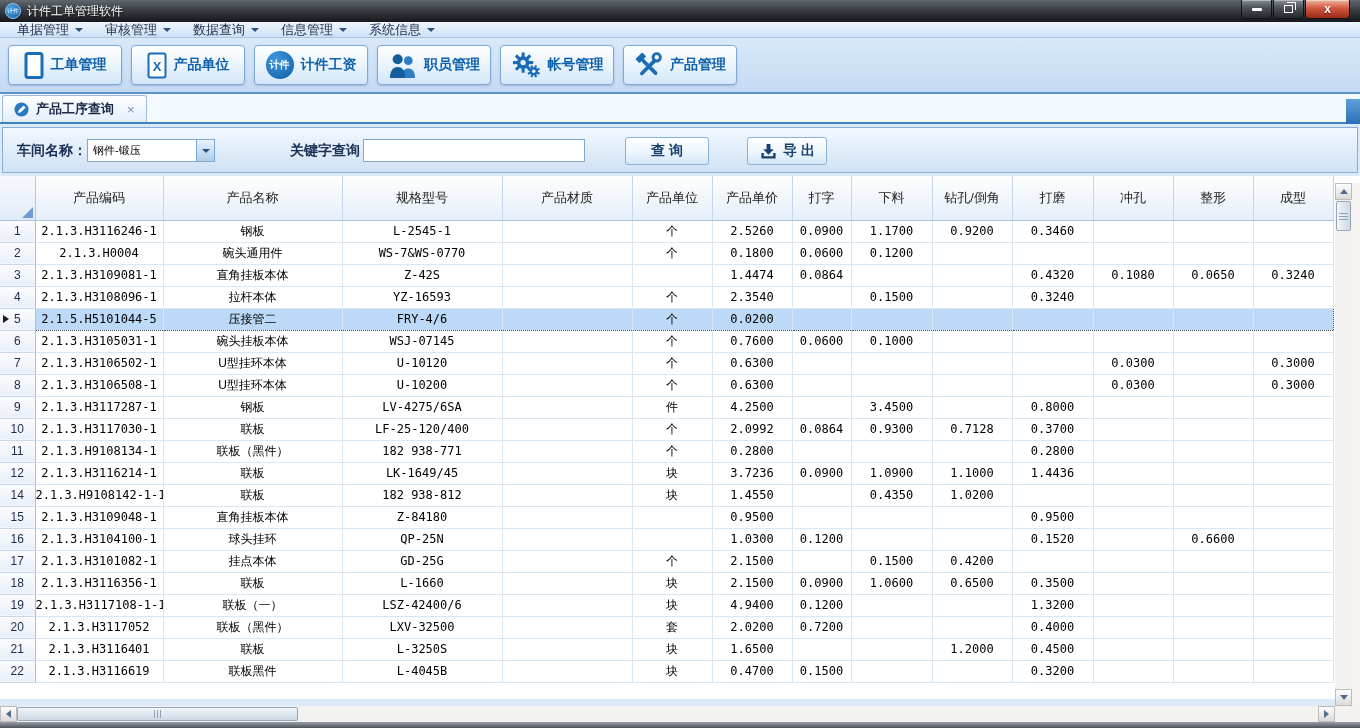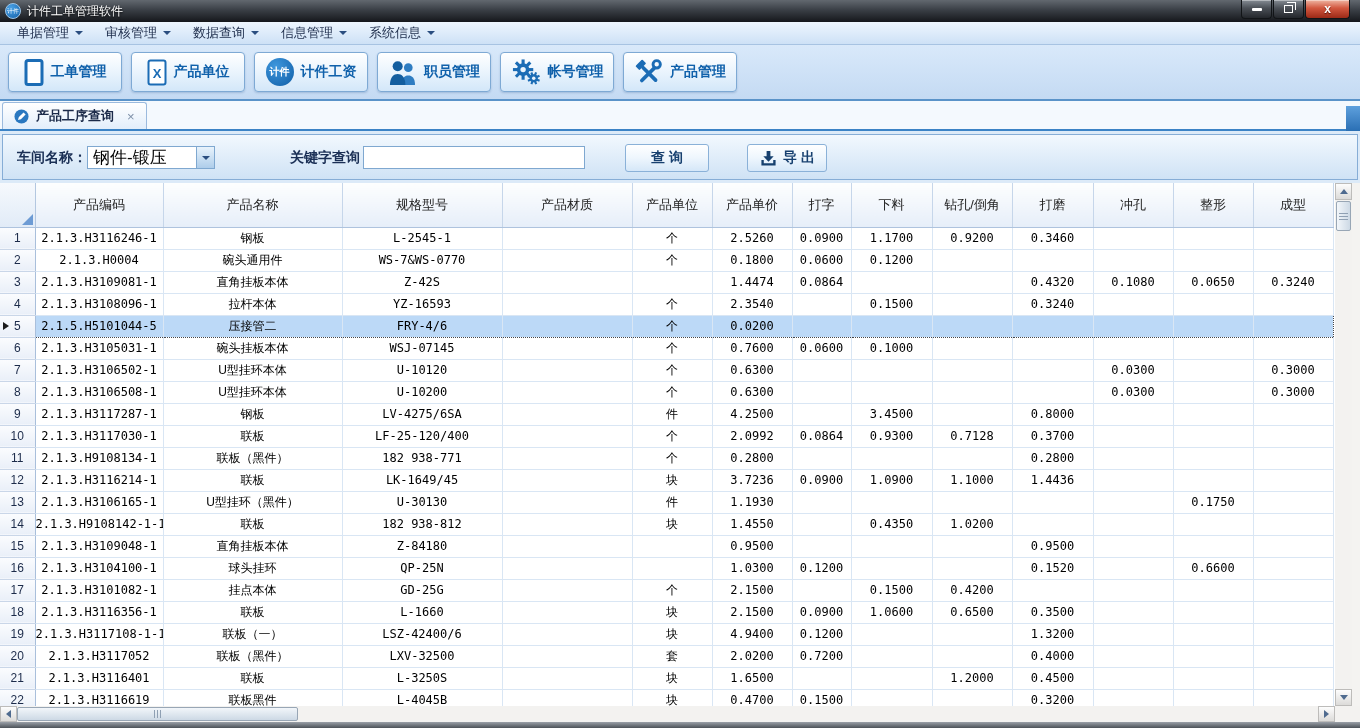--- a/index.html
+++ b/index.html
@@ -18,21 +18,21 @@
   .win-btn { width:31px; height:19px; border:1px solid #111417; border-top:none; border-radius:0 0 4px 4px;
     background:linear-gradient(180deg,#868d95 0%,#4a4f56 45%,#24272c 100%);
     box-shadow:inset 0 1px 0 rgba(255,255,255,.4); display:flex; align-items:center; justify-content:center; }
   .win-btn.close { width:45px; background:linear-gradient(180deg,#efb5a2 0%,#d2573f 45%,#9c2richtig 0%, #9c2a17 100%); background:linear-gradient(180deg,#efb5a2 0%,#d2573f 45%,#9c2a17 100%); }
   .glyph-min { width:10px; height:3px; background:#fff; border-radius:1px; }
   .glyph-restore { width:9px; height:8px; border:1.5px solid #fff; position:relative; background:transparent; }
   .glyph-restore::before { content:""; position:absolute; left:2px; top:-4px; width:8px; height:7px; border:1.5px solid #fff; border-bottom:none; border-left:none; }
   .glyph-x { color:#fff; font-size:12px; font-weight:bold; line-height:1; text-shadow:0 1px 1px #5a1206; }
 
   
-  .menubar { height:23px; background:linear-gradient(180deg,#eef6fe,#cde1f6); border-bottom:1px solid #a7c3e2;
+  .menubar { height:16px; background:linear-gradient(180deg,#eef6fe,#cde1f6); border-bottom:1px solid #a7c3e2;
     display:flex; align-items:center; padding-left:6px; }
   .menu-item { display:flex; align-items:center; gap:6px; padding:3px 11px; font-size:13px; color:#1c2b4a; cursor:default; }
   .caret-dn { width:0; height:0; border-left:4px solid transparent; border-right:4px solid transparent; border-top:4px solid #2b4e80; }
 
   
   .toolbar { height:56px; background:linear-gradient(180deg,#d9e9fa,#c4daf3); border-bottom:2px solid #5a93c9;
     display:flex; align-items:center; gap:9px; padding-left:8px; }
   .tool-btn { width:114px; height:40px; border:1px solid #7ea9d4; border-radius:4px;
     background:linear-gradient(180deg,#ffffff 0%,#eaf4fd 50%,#d3e7f9 100%);
     box-shadow:0 1px 2px rgba(70,110,160,.3); display:flex; align-items:center; justify-content:center; gap:7px;
@@ -50,21 +50,21 @@
     background:linear-gradient(180deg,#5ea0dd,#2a6fb4); }
 
   
   .filter-region { height:52px; background:#dceaf8; padding:3px 2px; }
   .filterpanel { position:relative; height:46px; border:1px solid #86add6; border-radius:0;
     background:linear-gradient(180deg,#f2f8fe,#cfe2f5); }
   .flabel { position:absolute; top:14px; font-size:14px; font-weight:bold; color:#1a2f55; }
   .lbl-workshop { left:14px; } .lbl-keyword { left:287px; }
   .combo { position:absolute; left:84px; top:11px; width:128px; height:23px; background:#fff;
     border:1px solid #7fa8d0; display:flex; align-items:center; }
-  .combo-value { flex:1; font-size:17px; color:#000; padding-left:5px; white-space:nowrap; overflow:hidden; }
+  .combo-value { flex:1; font-size:11px; color:#000; padding-left:5px; white-space:nowrap; overflow:hidden; }
   .combo-btn { width:18px; height:21px; background:linear-gradient(180deg,#e8f3fc,#aecdea);
     border-left:1px solid #7fa8d0; display:flex; align-items:center; justify-content:center; }
   .keyword-input { position:absolute; left:360px; top:11px; width:222px; height:23px; border:1px solid #7fa8d0;
     background:#fff; font-size:13px; padding:0 4px; outline:none; font-family:inherit; }
   .fbtn { position:absolute; top:9px; height:28px; border:1px solid #8ab1d8; border-radius:3px;
     background:linear-gradient(180deg,#ffffff 0%,#eef6fd 50%,#d5e7f8 100%);
     font-size:14px; font-weight:bold; color:#17406f; display:flex; align-items:center; justify-content:center; gap:5px;
     font-family:inherit; }
   .btn-query { left:622px; width:84px; }
   .btn-export { left:744px; width:80px; }
@@ -485,36 +485,20 @@
             <td class="mono">3.7236</td>
             <td class="mono">0.0900</td>
             <td class="mono">1.0900</td>
             <td class="mono">1.1000</td>
             <td class="mono">1.4436</td>
             <td class="mono"></td>
             <td class="mono"></td>
             <td class="mono"></td>
           </tr>
           <tr>
-            <td class="rownum">13</td>
-            <td class="mono">2.1.3.H3106165-1</td>
-            <td>U型挂环（黑件）</td>
-            <td class="mono">U-30130</td>
-            <td></td>
-            <td>件</td>
-            <td class="mono">1.1930</td>
-            <td class="mono"></td>
-            <td class="mono"></td>
-            <td class="mono"></td>
-            <td class="mono"></td>
-            <td class="mono"></td>
-            <td class="mono">0.1750</td>
-            <td class="mono"></td>
-          </tr>
-          <tr>
             <td class="rownum">14</td>
             <td class="mono">2.1.3.H9108142-1-1</td>
             <td>联板</td>
             <td class="mono">182 938-812</td>
             <td></td>
             <td>块</td>
             <td class="mono">1.4550</td>
             <td class="mono"></td>
             <td class="mono">0.4350</td>
             <td class="mono">1.0200</td>

